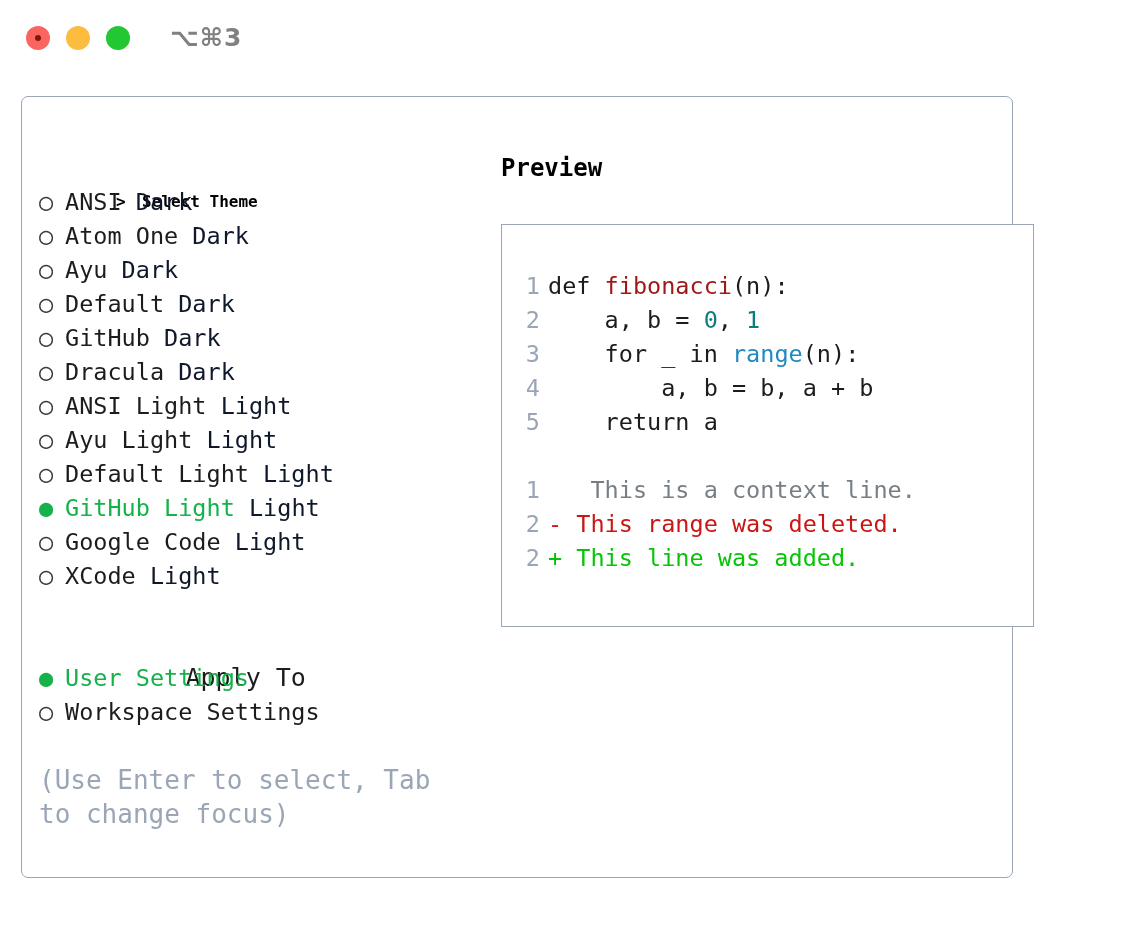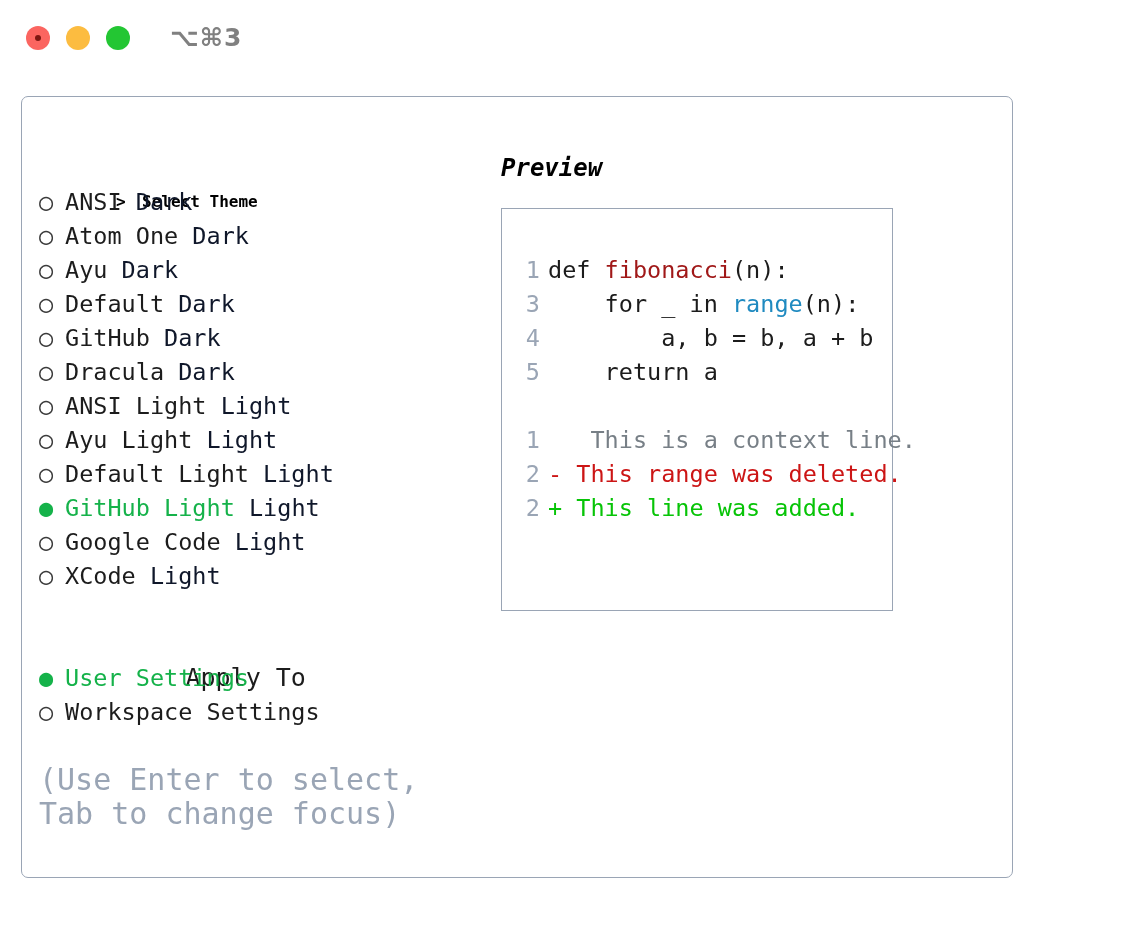--- a/index.html
+++ b/index.html
@@ -120,45 +120,44 @@
   .section-label {
     height: 34px;
     line-height: 34px;
     font-size: 25px;
     color: #1c1c1c;
     white-space: pre;
   }
 
   .hint {
     margin-top: 34px;
-    font-size: 30px;
+    font-size: 26px;
     line-height: 34px;
     color: #9aa5b5;
     width: 400px;
     word-spacing: 0px;
   }
 
   
   .right-col {
     position: absolute;
     left: 479px;
     top: 54px;
     width: 490px;
   }
   .preview-title {
     font-size: 24px;
     font-weight: bold;
     color: #000000;
     line-height: 34px;
     height: 34px;
-    font-style: italic;
   }
   .preview-box {
-    margin-top: 23px;
-    width: 392px;
+    margin-top: 39px;
+    width: 533px;
     height: 403px;
     border: 1.5px solid #9aa5b5;
     box-sizing: border-box;
     background: #ffffff;
     padding: 44px 0 0 14px;
   }
   .code-line {
     font-size: 23.5px;
     line-height: 34px;
     height: 34px;
@@ -229,20 +228,21 @@
         </div>
 
       <div class="hint">(Use Enter to select, Tab to change focus)</div>
     </div>
 
     <div class="right-col">
       <div class="preview-title">Preview</div>
       <div class="preview-box">
         <div id="code-block">
             <div class="code-line"><span class="lineno">1</span><span class="kw">def </span><span class="fn">fibonacci</span><span class="punct">(n):</span></div>
+            <div class="code-line"><span class="lineno">2</span><span class="kw">    a, b = </span><span class="num">0</span><span class="punct">, </span><span class="num">1</span></div>
             <div class="code-line"><span class="lineno">3</span><span class="kw">    for _ in </span><span class="builtin">range</span><span class="punct">(n):</span></div>
             <div class="code-line"><span class="lineno">4</span><span class="kw">        a, b = b, a + b</span></div>
             <div class="code-line"><span class="lineno">5</span><span class="kw">    return a</span></div>
           </div>
         <div class="diff-gap"></div>
         <div id="diff-block">
             <div class="code-line"><span class="lineno">1</span><span class="diff-context">   This is a context line.</span></div>
             <div class="code-line"><span class="lineno">2</span><span class="diff-del">- This range was deleted.</span></div>
             <div class="code-line"><span class="lineno">2</span><span class="diff-add">+ This line was added.</span></div>
           </div>

